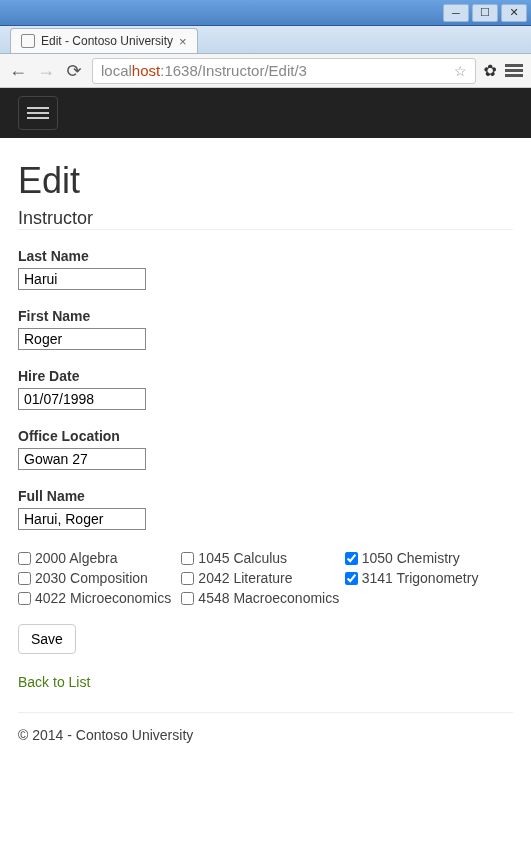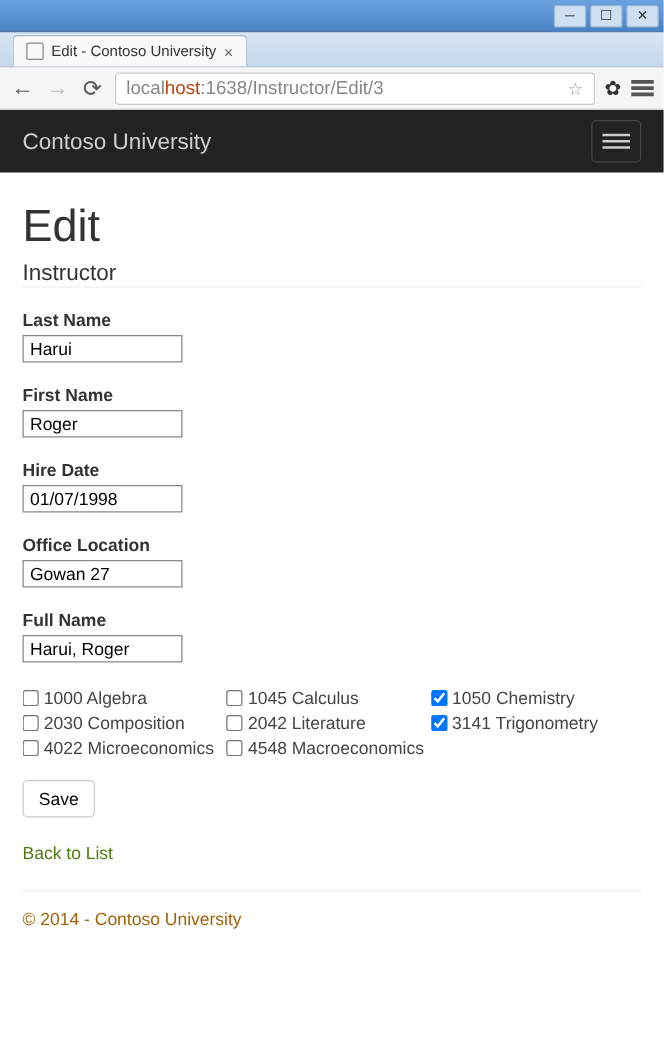--- a/index.html
+++ b/index.html
@@ -42,21 +42,21 @@
 .form-control { display: block; width: 128px; padding: 3px 5px; font-size: 14px; border: 1px solid #888; background: #fff; height: 22px; }
 
 .course-table { display: flex; flex-wrap: wrap; margin-bottom: 16px; }
 .course-cell { width: 33%; display: flex; align-items: center; gap: 4px; padding: 2px 0; font-size: 14px; color: #444; }
 .course-cell input[type=checkbox] { width: 13px; height: 13px; }
 
 .btn-save { display: inline-block; padding: 6px 12px; font-size: 14px; border: 1px solid #ccc; border-radius: 4px; background: #fff; cursor: pointer; margin-bottom: 16px; }
 .back-link { color: #4d7c0f; text-decoration: none; font-size: 14px; cursor: pointer; display: inline-block; margin-top: 4px; }
 
 .footer-hr { border: none; border-top: 1px solid #eee; margin: 22px 0 14px; }
-.footer { font-size: 14px; color: #a16207; }
+.footer { font-size: 14px; color: #404040; }
 </style>
 </head>
 <body>
 
 <div class="browser-chrome">
   <div class="win-btn">─</div>
   <div class="win-btn">☐</div>
   <div class="win-btn">✕</div>
 </div>
 
@@ -80,21 +80,20 @@
   </div>
   <span class="gear">✿</span>
   <div class="chrome-menu">
       <div></div>
       <div></div>
       <div></div>
     </div>
 </div>
 
 <div class="navbar">
-  <span class="navbar-brand">Contoso University</span>
   <div class="navbar-toggle">
     <span></span>
     <span></span>
     <span></span>
   </div>
 </div>
 
 <div class="container">
   <h1>Edit</h1>
   <h4>Instructor</h4>
@@ -121,21 +120,21 @@
   </div>
 
   <div class="form-group">
     <label class="control-label">Full Name</label>
     <input class="form-control" value="Harui, Roger" style="">
   </div>
 
   <div class="course-table" id="course-grid">
       <label class="course-cell">
         <input type="checkbox" style="">
-        <span>1000 Algebra</span>
+        <span>2000 Algebra</span>
       </label>
       <label class="course-cell">
         <input type="checkbox" style="">
         <span>1045 Calculus</span>
       </label>
       <label class="course-cell">
         <input type="checkbox" checked="" style="">
         <span>1050 Chemistry</span>
       </label>
       <label class="course-cell">

